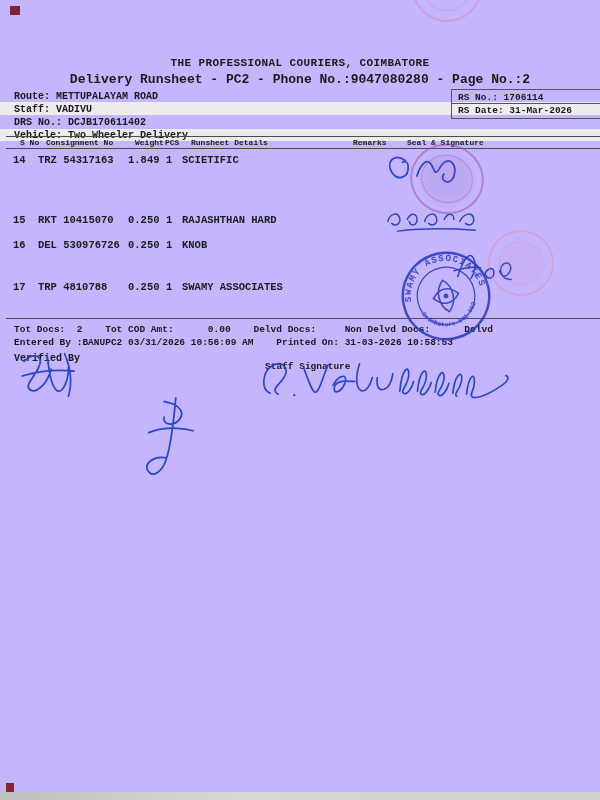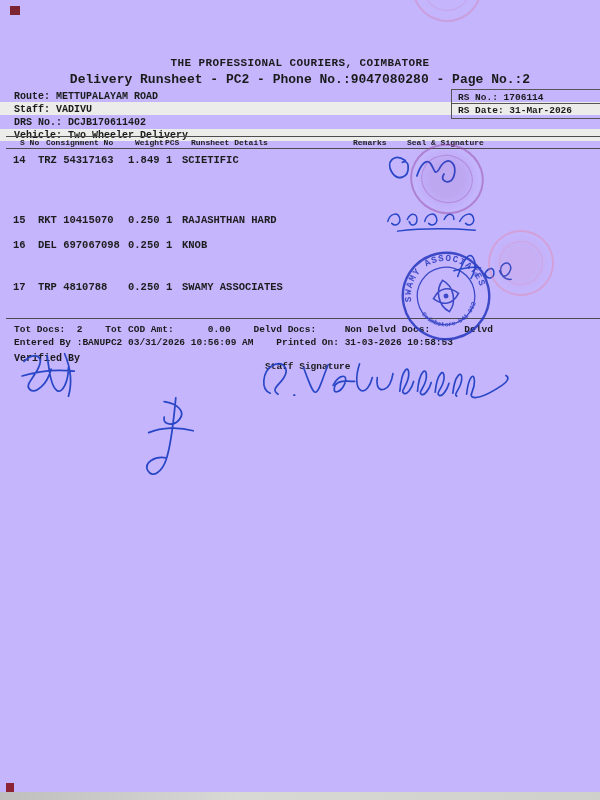--- a/index.html
+++ b/index.html
@@ -89,21 +89,21 @@
   </div>
   <div class="row" style="top:197px;margin-top:17px;">
     <span class="c-sno">15</span>
     <span class="c-con">RKT 10415070</span>
     <span class="c-wt">0.250</span>
     <span class="c-pcs">1</span>
     <span class="c-name">RAJASHTHAN HARD</span>
   </div>
   <div class="row" style="top:239px;">
     <span class="c-sno">16</span>
-    <span class="c-con">DEL 697067098</span>
+    <span class="c-con">DEL 530976726</span>
     <span class="c-wt">0.250</span>
     <span class="c-pcs">1</span>
     <span class="c-name">KNOB</span>
   </div>
   <div class="row" style="top:281px;">
     <span class="c-sno">17</span>
     <span class="c-con">TRP 4810788</span>
     <span class="c-wt">0.250</span>
     <span class="c-pcs">1</span>
     <span class="c-name">SWAMY ASSOCIATES</span>

